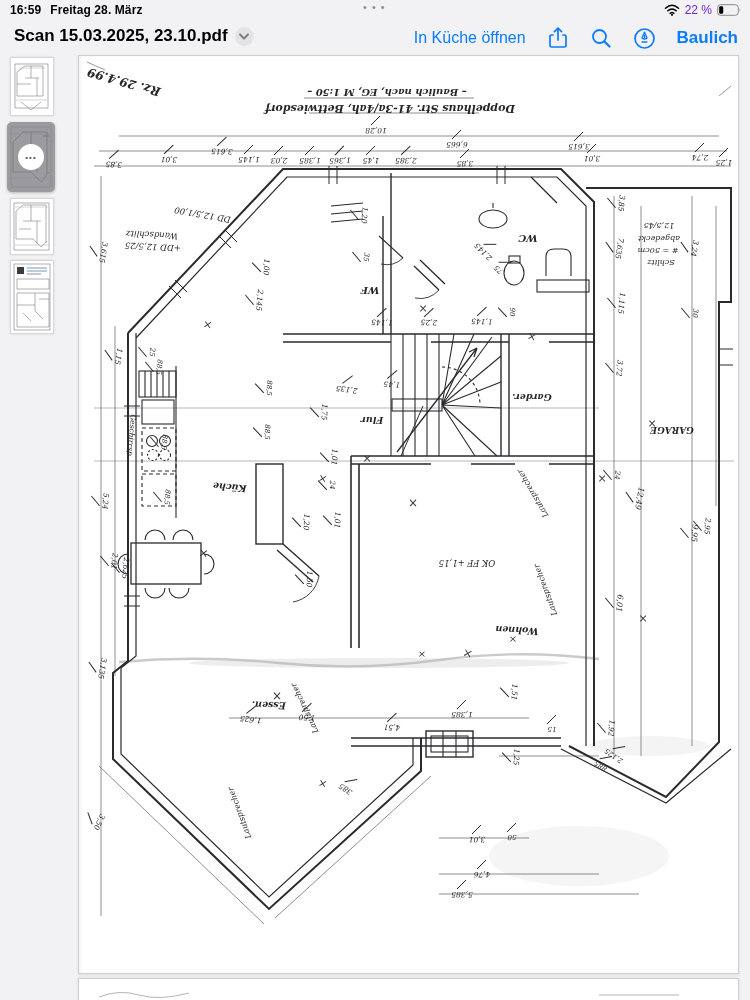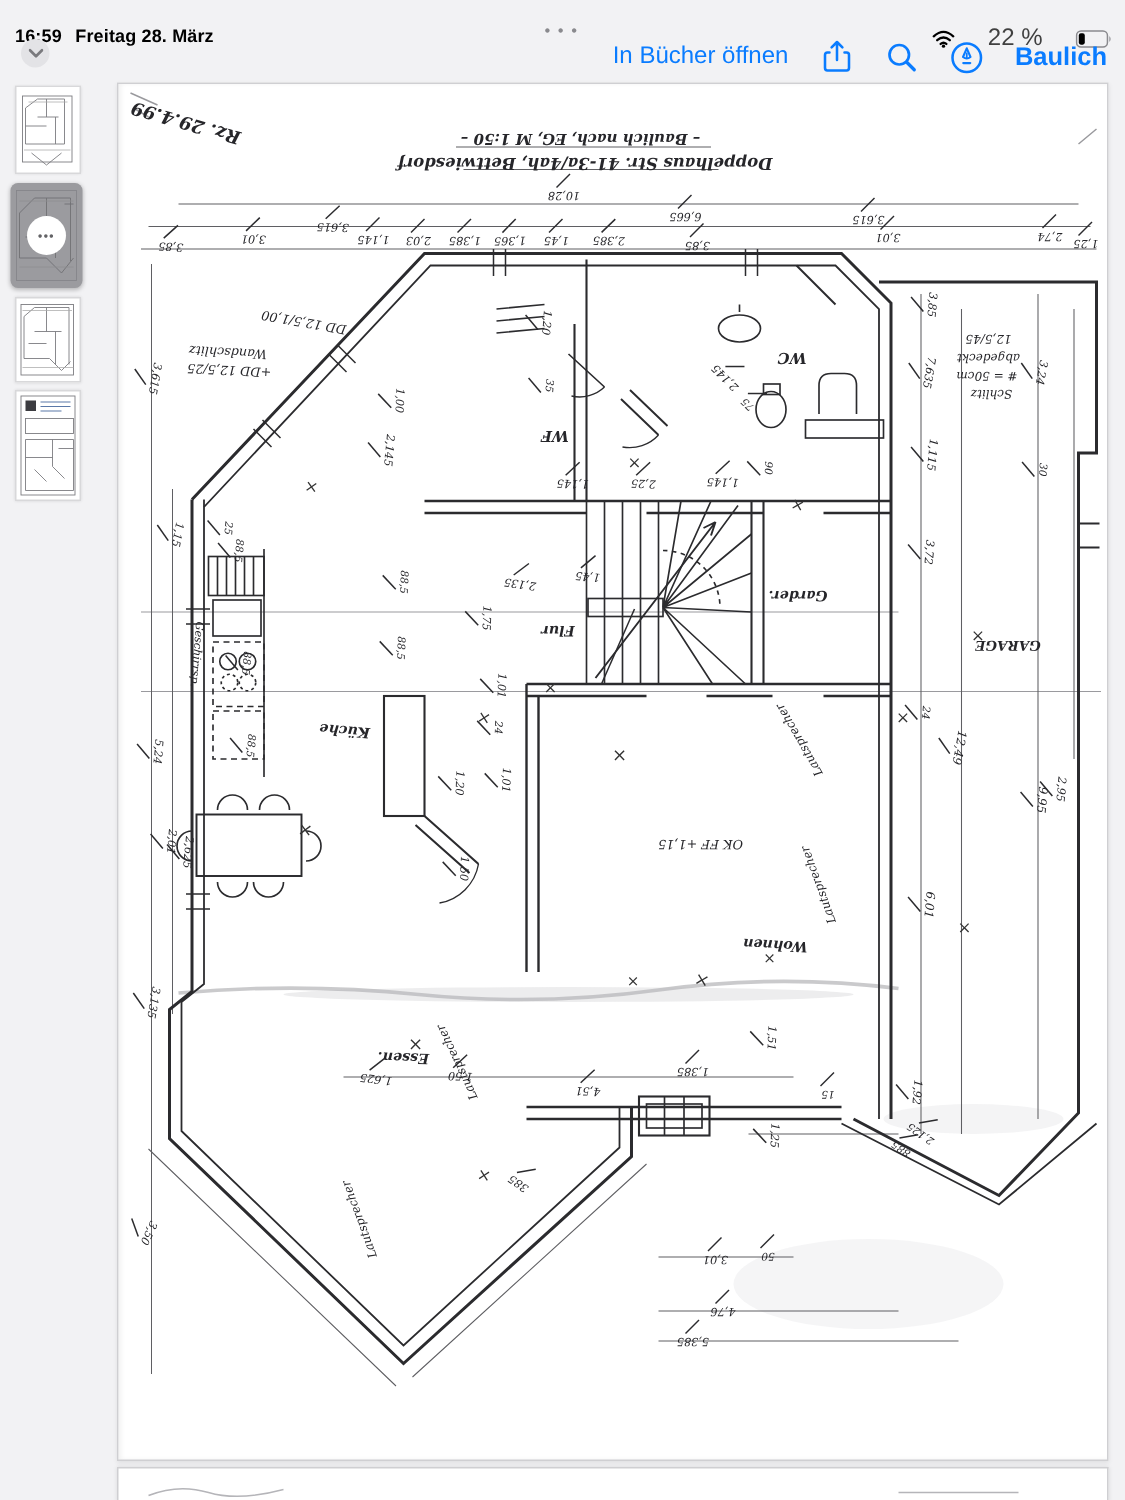--- a/index.html
+++ b/index.html
@@ -3,25 +3,25 @@
 <meta charset="utf-8">
 <style>
   html,body{margin:0;padding:0;}
   body{
     width:750px;height:1000px;overflow:hidden;position:relative;
     background:#f2f2f4;
     font-family:"Liberation Sans", sans-serif;
     -webkit-font-smoothing:antialiased;
   }
   
-  .statusbar{position:absolute;left:0;top:14px;width:750px;height:22px;}
+  .statusbar{position:absolute;left:0;top:0;width:750px;height:22px;}
   .sb-left{position:absolute;left:10px;top:3px;font-size:12px;font-weight:600;color:#000;letter-spacing:.1px;}
   .sb-left .sb-date{margin-left:9px;font-weight:600;}
   .sb-dots{position:absolute;left:363px;top:1px;color:#8a8a8e;font-size:11px;letter-spacing:1px;}
-  .sb-right{position:absolute;right:8px;top:3px;display:flex;align-items:center;gap:22px;font-size:16px;font-weight:500;color:#404040;}
+  .sb-right{position:absolute;right:8px;top:3px;display:flex;align-items:center;gap:5px;font-size:12px;font-weight:500;color:#6d28d9;}
   
   .navbar{position:absolute;left:0;top:22px;width:750px;height:32px;}
   .nav-title-wrap{position:absolute;left:14px;top:4px;display:flex;align-items:center;gap:7px;}
   .nav-title{font-size:17px;font-weight:700;color:#000;}
   .chev-badge{width:19px;height:19px;border-radius:50%;background:#e3e3e6;display:flex;align-items:center;justify-content:center;}
   .nav-right{position:absolute;right:12px;top:4px;display:flex;align-items:center;gap:21px;}
   .nav-link{color:#0a7cff;font-size:16px;}
   .nav-done{color:#0a7cff;font-size:17px;font-weight:700;}
   .nav-icon{display:flex;align-items:center;justify-content:center;}
   
@@ -69,28 +69,29 @@
           <rect x="0.7" y="0.7" width="20.6" height="10.6" rx="3" stroke="#8a8a8e" stroke-width="1" fill="none"></rect>
           <rect x="2.2" y="2.2" width="4.0" height="7.6" rx="1.4" fill="#000"></rect>
           <path d="M22.6 4 Q24.2 6 22.6 8 Z" fill="#8a8a8e"></path>
         </svg>
     </span>
   </div>
 </div>
 
 <div class="navbar">
   <div class="nav-title-wrap">
+    <span class="nav-title">Scan 15.03.2025, 23.10.pdf</span>
     <span class="chev-badge">
       <svg width="10" height="7" viewBox="0 0 10 7">
           <path d="M1 1.5 L5 5.5 L9 1.5" stroke="#7a7a7e" stroke-width="1.8" fill="none" stroke-linecap="round" stroke-linejoin="round"></path>
         </svg>
     </span>
   </div>
   <div class="nav-right">
-    <span class="nav-link">In Bücher öffnen</span>
+    <span class="nav-link">In Küche öffnen</span>
     <span class="nav-icon">
       <svg width="22" height="24" viewBox="0 0 22 24">
           <path d="M6 9 H4.6 Q3 9 3 10.6 V19.4 Q3 21 4.6 21 H17.4 Q19 21 19 19.4 V10.6 Q19 9 17.4 9 H16" stroke="#0a7cff" stroke-width="1.7" fill="none" stroke-linecap="round"></path>
           <path d="M11 14 V2.5 M7.4 5.6 L11 2 L14.6 5.6" stroke="#0a7cff" stroke-width="1.7" fill="none" stroke-linecap="round" stroke-linejoin="round"></path>
         </svg>
     </span>
     <span class="nav-icon">
       <svg width="22" height="22" viewBox="0 0 22 22">
           <circle cx="9.5" cy="9.5" r="6.5" stroke="#0a7cff" stroke-width="1.8" fill="none"></circle>
           <line x1="14.5" y1="14.5" x2="19.5" y2="19.5" stroke="#0a7cff" stroke-width="2.2" stroke-linecap="round"></line>

